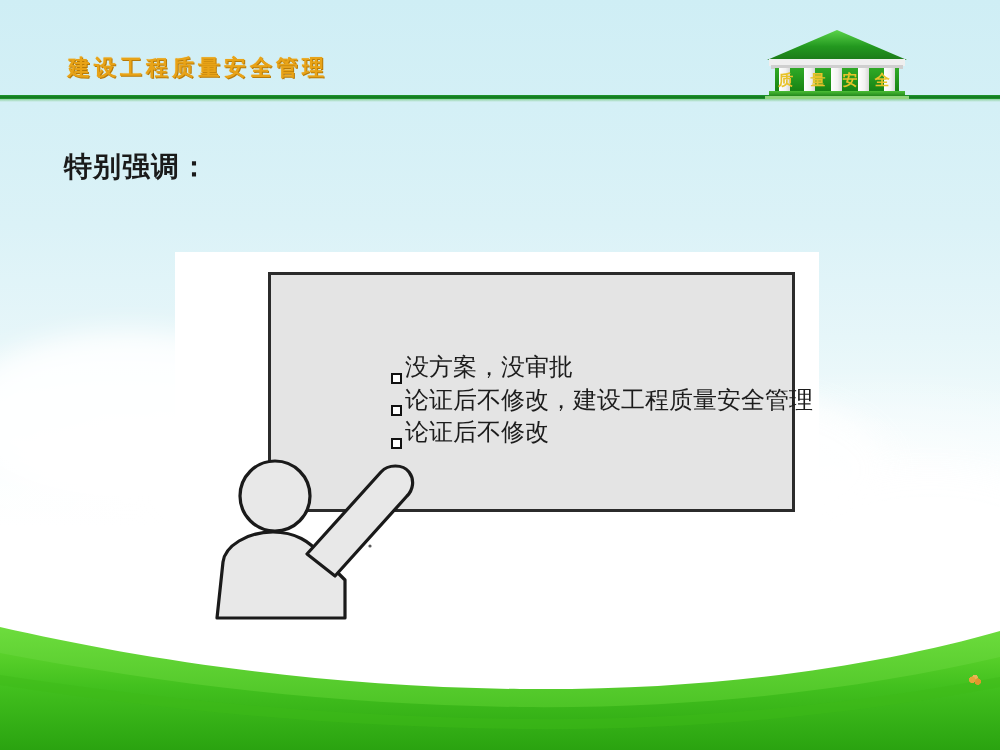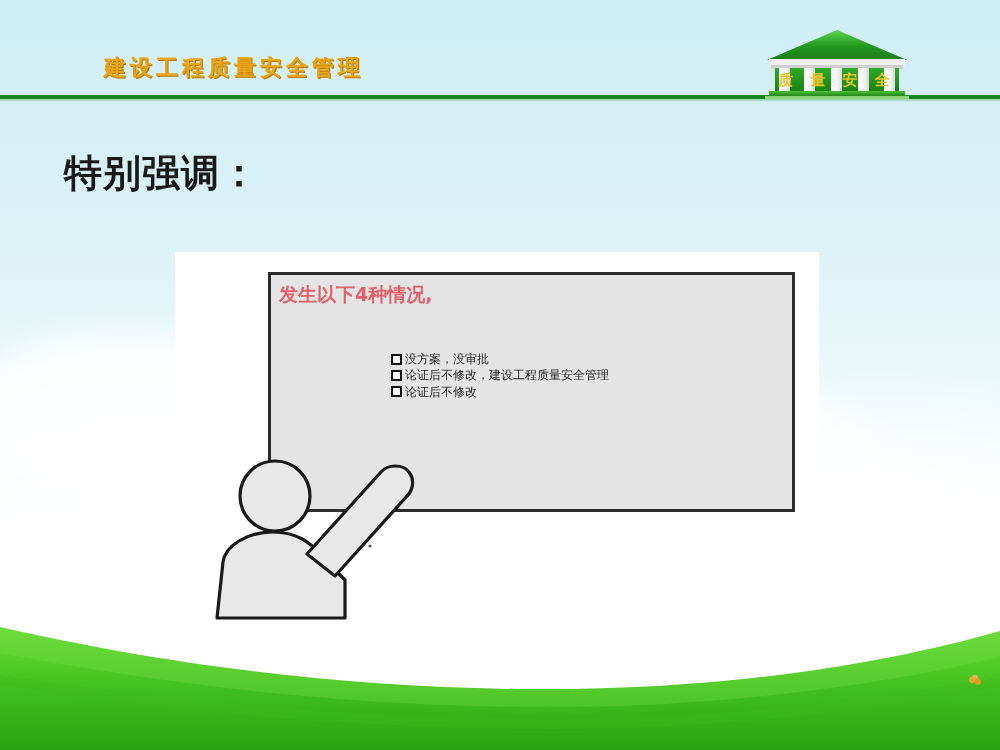--- a/index.html
+++ b/index.html
@@ -68,21 +68,20 @@
     font-family: "DejaVu Sans", "Liberation Sans", sans-serif;
     font-size: 22px;
     font-weight: bold;
     letter-spacing: 4px;
     color: #e8a317;
     text-shadow:
        1px 1px 0 #b77a08,
        0 0 1px #f3c35a;
     white-space: nowrap;
     line-height: 1;
-    margin-left: 36px;
   }
   .header-rule {
     position: absolute;
     left: 0;
     top: 95px;
     width: 1000px;
     height: 4px;
     background: linear-gradient(180deg,#1f9b2e 0%, #14741f 55%, #1f9b2e 100%);
   }
   .header-rule-soft {
@@ -102,21 +101,21 @@
     width: 152px;
     height: 74px;
   }
 
   
   .slide-heading {
     position: absolute;
     left: 64px;
     top: 148px;
     font-family: "DejaVu Serif", "Liberation Serif", serif;
-    font-size: 38px;
+    font-size: 28px;
     font-weight: bold;
     color: #1a1a1a;
     letter-spacing: 1px;
     white-space: nowrap;
   }
 
   
   .picture-panel {
     position: absolute;
     left: 175px;
@@ -159,26 +158,26 @@
   .board-list {
     position: absolute;
     left: 120px;
     top: 76px;
     margin: 0;
     padding: 0;
     list-style: none;
   }
   .board-list li {
     font-family: "DejaVu Sans", "Liberation Sans", sans-serif;
-    font-size: 12px;
+    font-size: 24px;
     color: #1c1c1c;
     line-height: 1.36;
     white-space: nowrap;
     display: flex;
-    align-items: center;
+    align-items: flex-end;
   }
   .bullet-box {
     display: inline-block;
     width: 11px;
     height: 11px;
     border: 2.5px solid #111;
     box-sizing: border-box;
     margin-right: 3px;
     flex: 0 0 auto;
     background: #ffffff;
@@ -275,21 +274,20 @@
     </div>
   </div>
 
   <div class="slide-heading">特别强调：</div>
 
   <div class="picture-panel">
 
     <div class="board">
       <div class="board-inner">
         <div class="board-warning">
-          <span class="w-line">发生以下4种情况,</span>
         </div>
 
         <ul class="board-list">
           <li>
             <span class="bullet-box"></span>
             <span>没方案，没审批</span>
           </li>
           <li>
             <span class="bullet-box"></span>
             <span>论证后不修改，建设工程质量安全管理</span>

